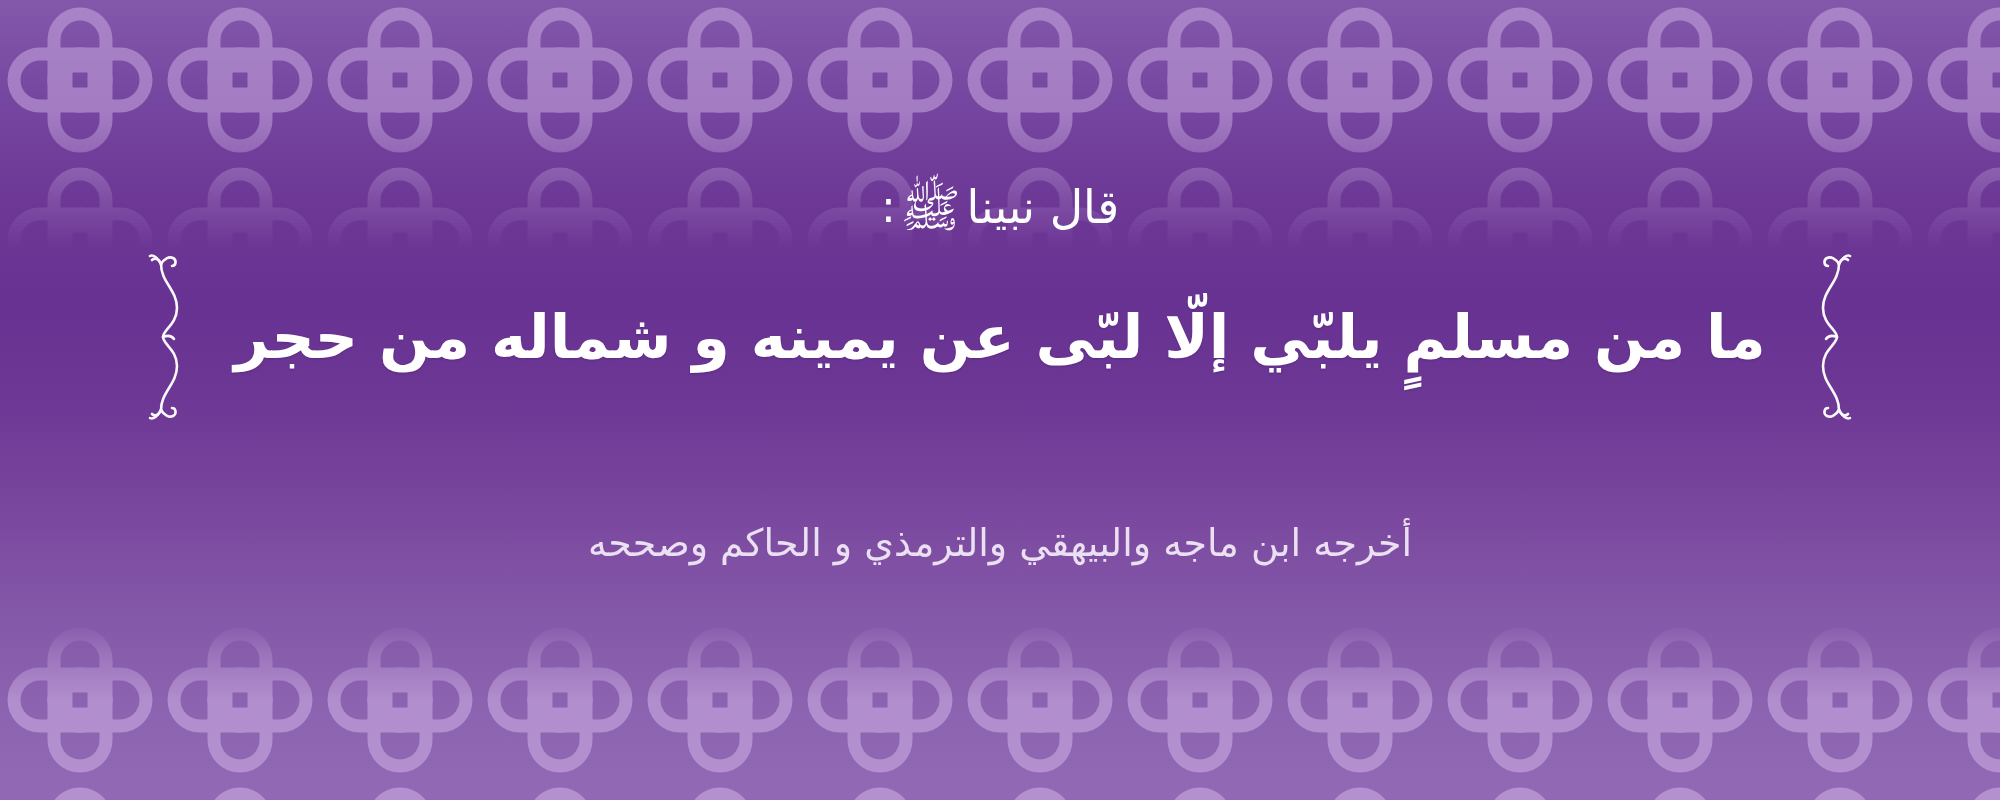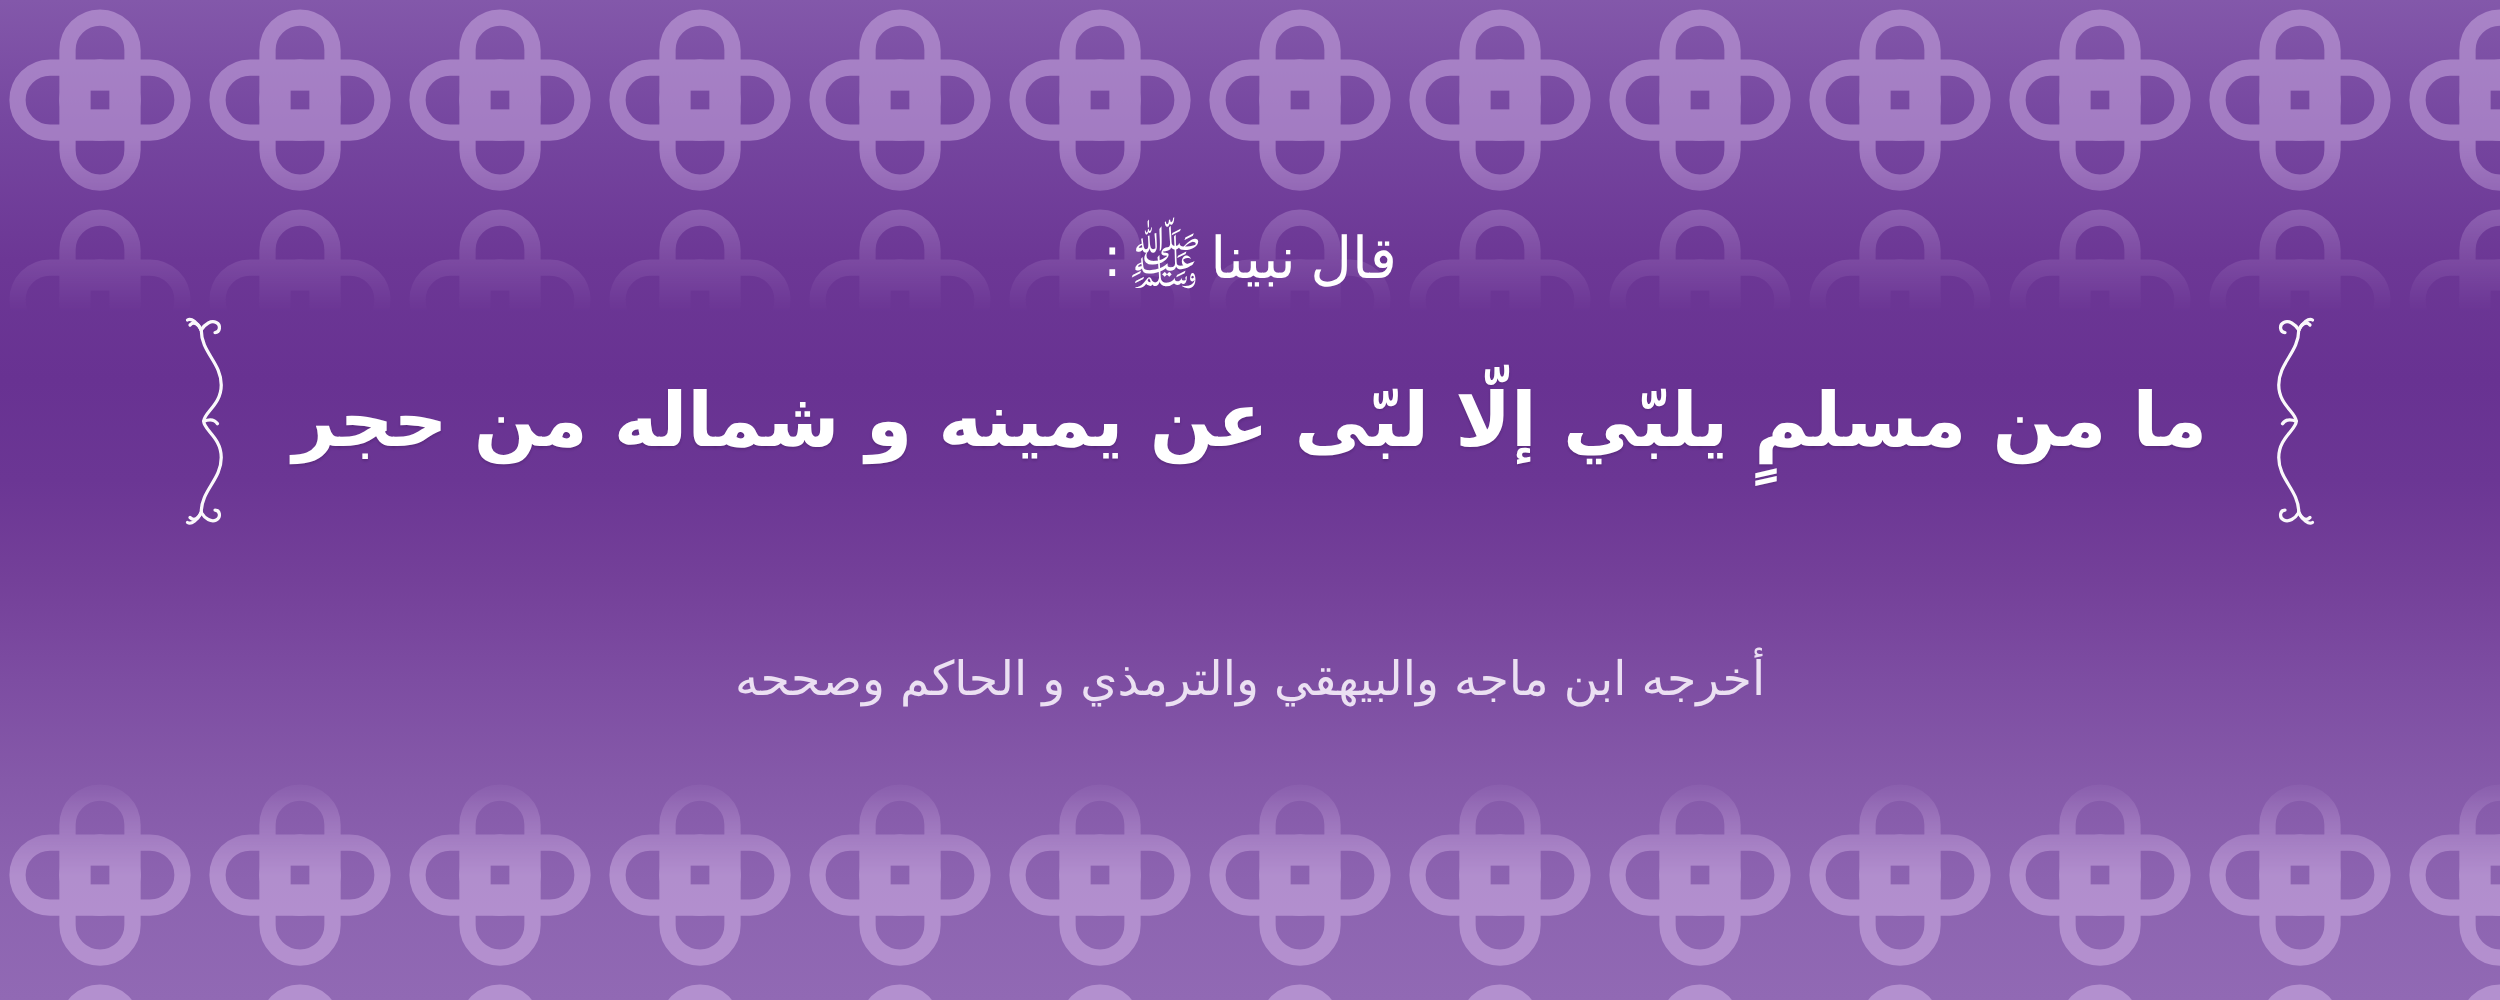--- a/index.html
+++ b/index.html
@@ -97,21 +97,21 @@
     justify-content: center;
     direction: rtl;
     color: #ffffff;
     font-size: 46px;
     font-weight: 400;
     letter-spacing: 0.5px;
     line-height: 1;
     white-space: nowrap;
   }
 
-  #intro-text { color: #ffffff; font-family: Liberation Serif, serif; }
+  #intro-text { color: #ffffff; }
 
   #pbuh-glyph {
     font-size: 50px;
     margin: 0 6px 0 2px;
     position: relative;
     top: 2px;
   }
 
   #intro-colon {
     font-size: 44px;

